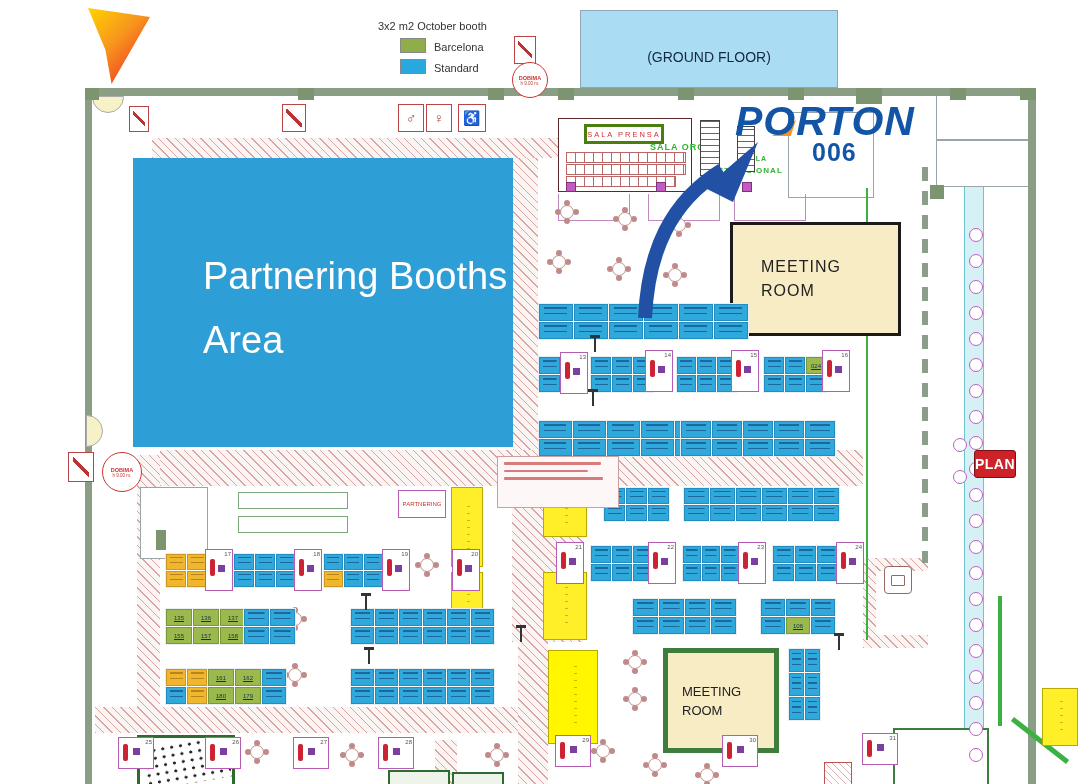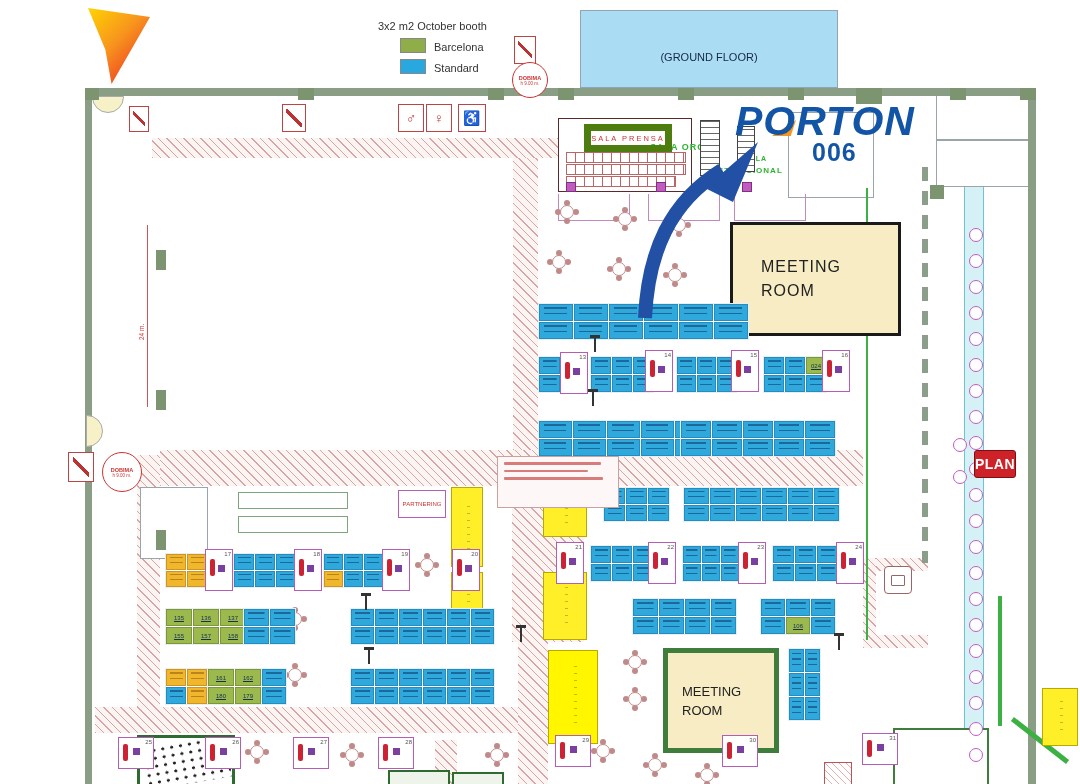--- a/index.html
+++ b/index.html
@@ -44,21 +44,21 @@
   .meeting{position:absolute;left:663px;top:648px;width:92px;height:95px;background:#f7ecc4;border:5px solid #3e7d3c;z-index:5;
     display:flex;flex-direction:column;justify-content:center;padding-left:14px;font-size:13px;color:#222;line-height:19px;}
   .exitbox{position:absolute;left:974px;top:450px;width:40px;height:26px;background:#cc2228;border:1px solid #7d0f12;border-radius:3px;z-index:12;
     color:#fff;font-weight:bold;font-size:14px;display:flex;align-items:center;justify-content:center;letter-spacing:.5px;}
   .ybooth{position:absolute;background:#ffef29;border:1px solid #b8a900;z-index:9;
     background-image:repeating-linear-gradient(0deg,transparent 0 6px,rgba(90,80,0,.35) 6px 7px);background-size:3px 70%;background-position:55% center;background-repeat:no-repeat;}
   .ybooth.bright{background-color:#fff600;}
   .roomline{position:absolute;border:1px solid #9aa4ab;background:#fff;z-index:3;}
   
   .prensa{position:absolute;left:558px;top:118px;width:132px;height:72px;border:1.5px solid #5a2a2a;background:#fff;z-index:6;}
-  .prensa-label{position:absolute;left:584px;top:124px;width:74px;height:14px;border:7px solid #4d7c0f;color:#cc3333;font-size:7.5px;
+  .prensa-label{position:absolute;left:584px;top:124px;width:74px;height:14px;border:3px solid #4d7c0f;color:#cc3333;font-size:7.5px;
     display:flex;align-items:center;justify-content:center;letter-spacing:2px;z-index:7;}
   .seatrow{position:absolute;height:9px;border:1px solid #bb6666;background:repeating-linear-gradient(90deg,#fff 0 8px,#bb6666 8px 9px);z-index:7;}
   .shelf{position:absolute;border:1px solid #444;background:repeating-linear-gradient(0deg,#fff 0 5px,#666 5px 6px);z-index:6;}
   .greentxt{position:absolute;color:#2db52d;font-weight:bold;z-index:6;letter-spacing:1px;}
   
   .stamp{position:absolute;border:1.6px solid #cc3333;border-radius:50%;background:#fff;z-index:12;
     display:flex;flex-direction:column;align-items:center;justify-content:center;color:#cc3333;text-align:center;}
   .stamp .l1{font-size:5.5px;font-weight:bold;}
   .stamp .l2{font-size:4.5px;}
   .iconbox{position:absolute;border:1.5px solid #bb4444;background:#fff;z-index:6;display:flex;align-items:center;justify-content:center;}
@@ -86,21 +86,21 @@
   .brandtext{position:absolute;left:148px;top:10px;z-index:20;}
   .brandtext .big{font-size:31px;color:#1a5dab;letter-spacing:.5px;}
   .brandtext .big b{font-weight:800;}
   .brandtext .tag{font-size:9px;color:#3a9fc8;line-height:12px;margin-top:2px;}
   .legend{position:absolute;left:378px;top:20px;z-index:20;font-size:11px;color:#333;}
   .legend .sw{display:inline-block;width:24px;height:13px;border:1px solid #888;vertical-align:-2px;margin-right:8px;}
   .legend .row{margin-top:6px;margin-left:22px;}
   .titlebox{position:absolute;left:580px;top:10px;width:256px;height:76px;background:#aaddf3;border:1px solid #8fa7b5;z-index:20;
     display:flex;flex-direction:column;align-items:center;justify-content:center;color:#152743;}
   .titlebox .t1{font-size:21px;letter-spacing:.5px;}
-  .titlebox .t2{font-size:11px;margin-top:15px;}
+  .titlebox .t2{font-size:14px;margin-top:15px;}
   .porton{position:absolute;left:735px;top:98px;z-index:31;font-size:41px;font-weight:800;font-style:italic;color:#1254a6;letter-spacing:1px;}
   .porton-acc{position:absolute;left:772px;top:120px;width:24px;height:16px;background:#f7941d;clip-path:polygon(0 100%,100% 0,78% 100%);z-index:30;}
   .boothno{position:absolute;left:812px;top:138px;z-index:31;font-size:25px;font-weight:bold;color:#1254a6;letter-spacing:1px;}
   #arrow{position:absolute;left:600px;top:140px;width:170px;height:185px;z-index:29;}
 </style>
 </head>
 <body>
 
 <div id="plan">
 
@@ -131,20 +131,23 @@
 
   <div class="wall" style="left:85px;top:88px;width:950px;height:8px;"></div>
   <div class="wall" style="left:85px;top:88px;width:7px;height:696px;"></div>
   <div class="wall" style="left:1028px;top:88px;width:8px;height:696px;"></div>
   <div class="dashwall" style="left:922px;top:167px;height:396px;"></div>
   <div class="arcdoor" style="left:92px;top:96px;width:30px;height:15px;border-radius:0 0 30px 30px;"></div>
   <div class="arcdoor" style="left:86px;top:415px;width:15px;height:30px;border-radius:0 30px 30px 0;"></div>
 
   <div class="colstrip" style="left:964px;top:185px;width:18px;height:600px;"></div>
 
+  <div class="partnering-box">
+    <div>Partnering Booths Area</div>
+  </div>
 
   <div class="plenary">
     <div>MEETING</div>
     <div>ROOM</div>
   </div>
 
   <div class="meeting">
     <div>MEETING</div>
     <div>ROOM</div>
   </div>

